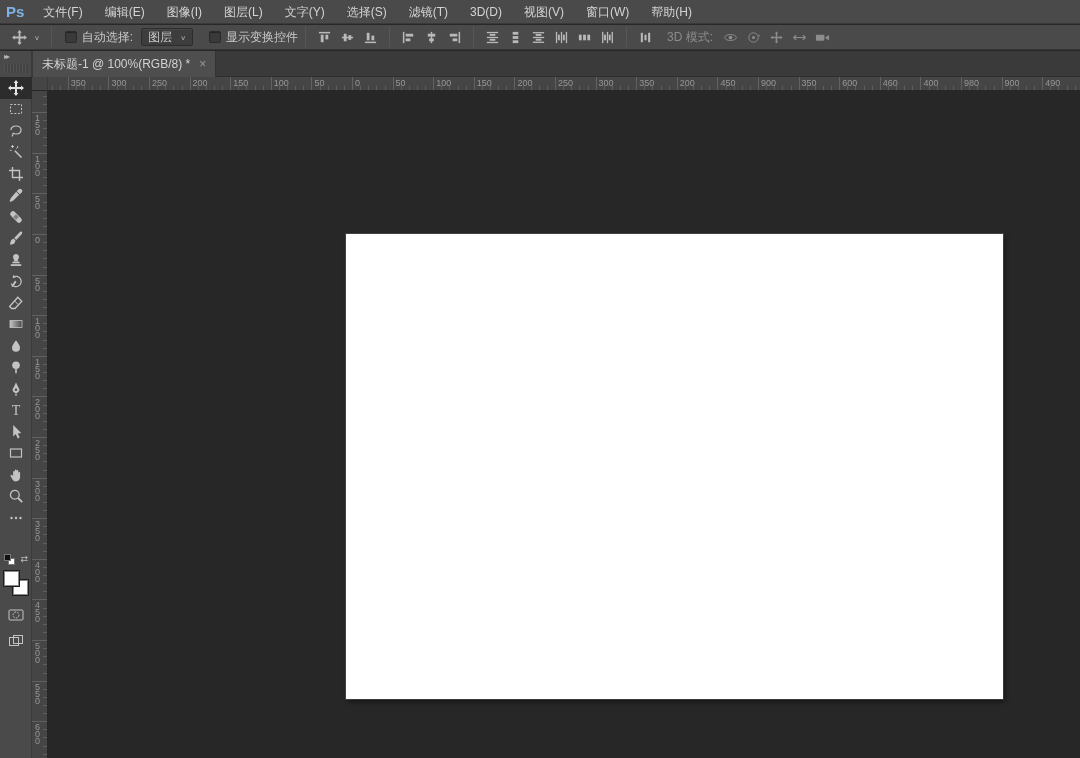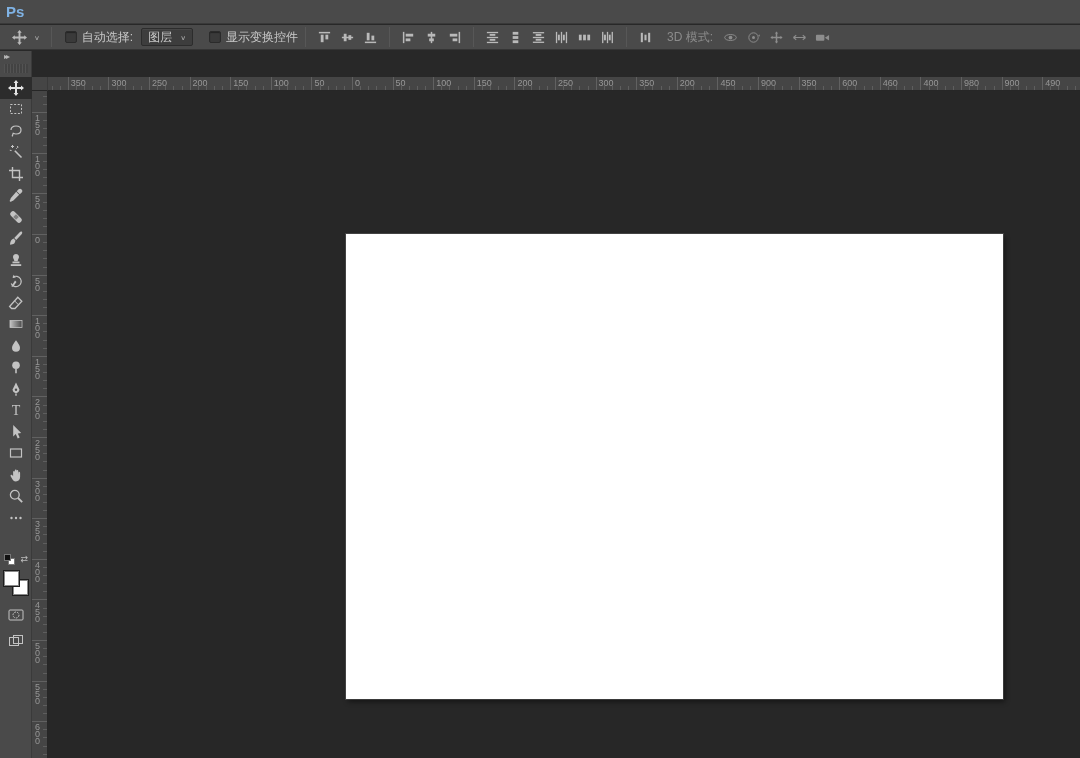--- a/index.html
+++ b/index.html
@@ -82,20 +82,33 @@
   
   .canvas { position:absolute; left:48px; top:40px; width:1032px; height:667px; background:#272727; overflow:hidden; }
   .document { position:absolute; left:298px; top:143px; width:657px; height:465px; background:#fff;
               box-shadow:0 0 0 1px rgba(160,160,160,.25), 2px 3px 5px rgba(0,0,0,.45); }
 </style>
 </head>
 <body>
 
 <div class="menubar">
   <span class="ps-logo">Ps</span>
+  <div id="menu-items" style="display:flex;">
+      <span class="menu-item">文件(F)</span>
+      <span class="menu-item">编辑(E)</span>
+      <span class="menu-item">图像(I)</span>
+      <span class="menu-item">图层(L)</span>
+      <span class="menu-item">文字(Y)</span>
+      <span class="menu-item">选择(S)</span>
+      <span class="menu-item">滤镜(T)</span>
+      <span class="menu-item">3D(D)</span>
+      <span class="menu-item">视图(V)</span>
+      <span class="menu-item">窗口(W)</span>
+      <span class="menu-item">帮助(H)</span>
+    </div>
 </div>
 
 <div class="optionsbar">
   <div class="tool-chip">
     <span class="obar-icon" id="obar-move-icon">
         <svg viewBox="0 0 16 16">
           <path d="M8 0l2.4 3H9v4h4V5.6L16 8l-3 2.4V9H9v4h1.4L8 16l-2.4-3H7V9H3v1.4L0 8l3-2.4V7h4V3H5.6z" fill="currentColor"></path>
         </svg>
       </span>
     <span class="caret">∨</span>
@@ -249,20 +262,26 @@
         <svg viewBox="0 0 16 16">
           <rect x="1" y="5" width="9" height="6.4" rx="1" fill="currentColor"></rect>
           <path d="M10.5 8.2l4.5-3v6z" fill="currentColor"></path>
         </svg>
       </span>
     </div>
 </div>
 
 <div class="workspace">
 
+  <div class="tabstrip">
+    <div class="doc-tab">
+      <span class="title">未标题-1 @ 100%(RGB/8) *</span>
+      <span class="close">×</span>
+    </div>
+  </div>
 
   <div class="panel-header">
     <span class="collapse-glyph">▸▸</span>
     <span class="grip"></span>
   </div>
 
   <div class="hruler" id="hruler">
       <span class="htick minor" style="left:3.6px"></span>
       <span class="htick minor" style="left:11.7px"></span>
       <span class="htick minor" style="left:19.8px"></span>

